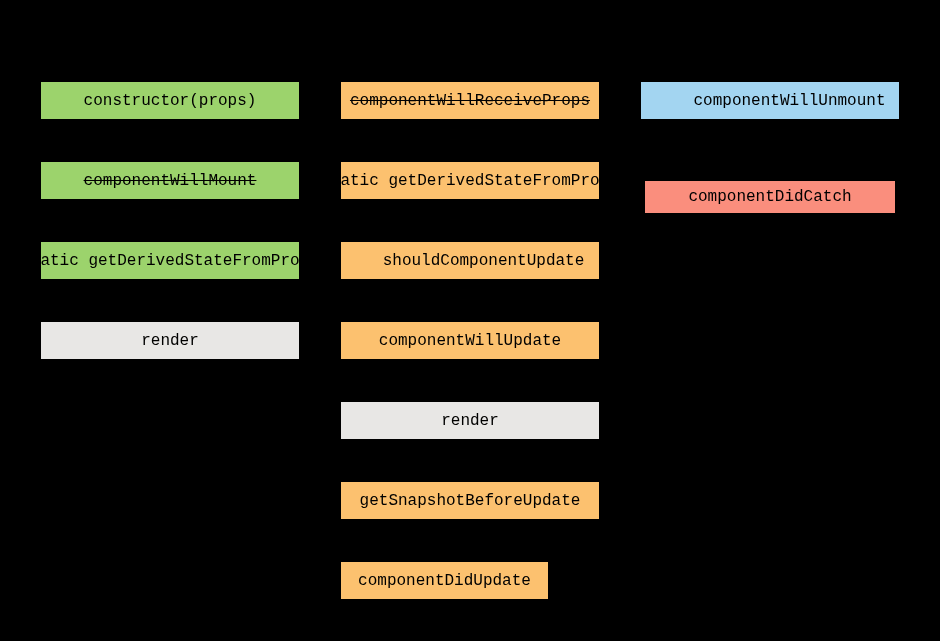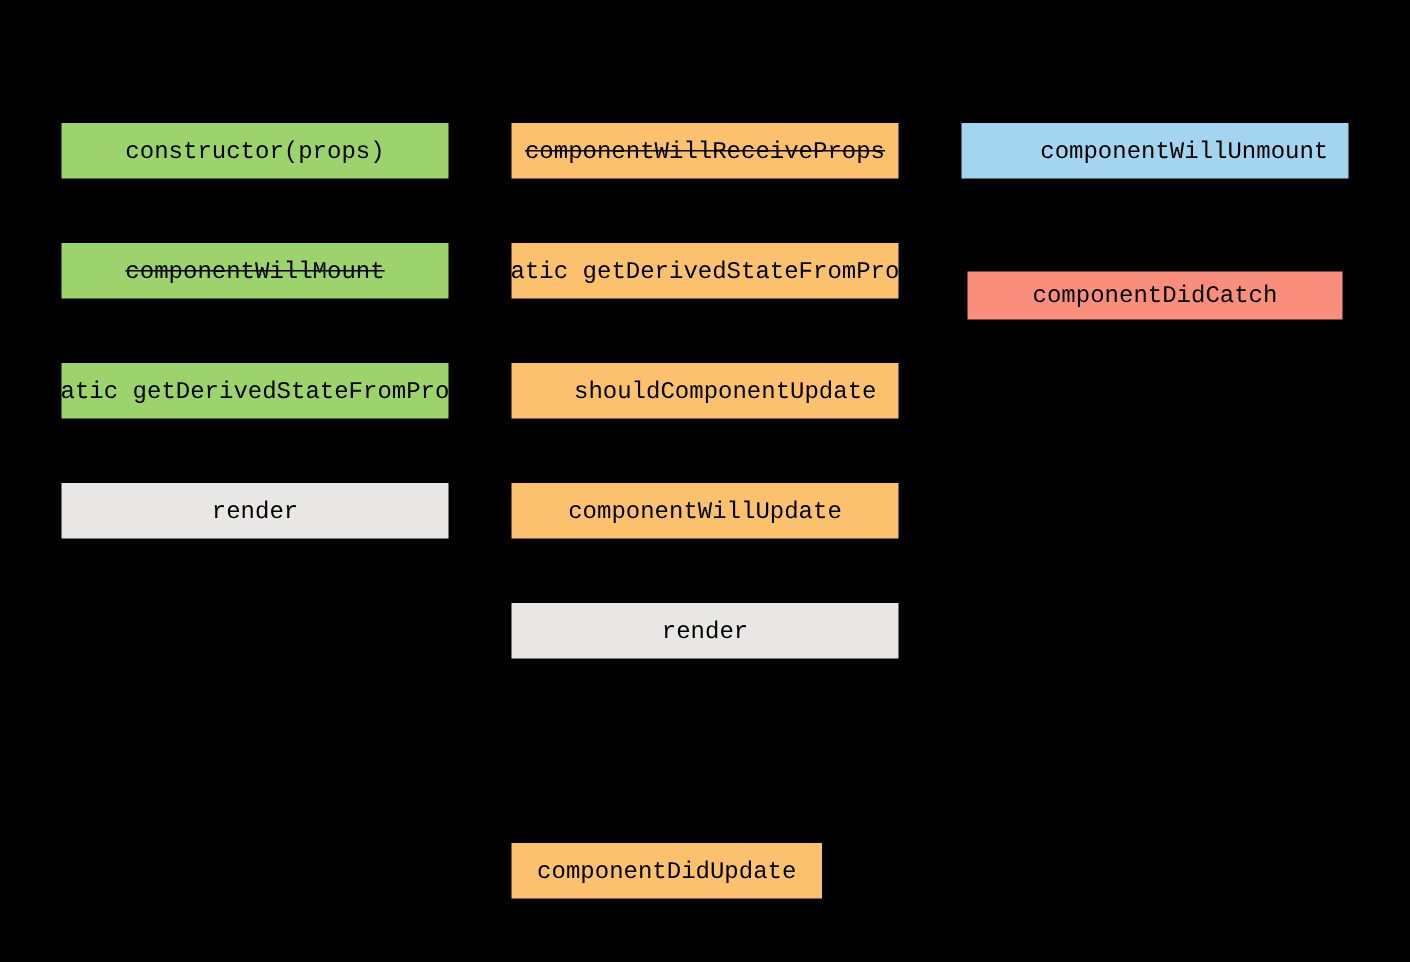--- a/index.html
+++ b/index.html
@@ -37,16 +37,17 @@
 <div class="canvas" id="diagram-canvas" style="background: rgb(0, 0, 0); font-family: Liberation Mono, monospace;">
     <div class="node" style="left: 41px; top: 82px; width: 258px; height: 37px; background: rgb(156, 211, 108); color: rgb(0, 0, 0);">constructor(props)</div>
     <div class="node strike" style="left: 41px; top: 162px; width: 258px; height: 37px; background: rgb(156, 211, 108); color: rgb(0, 0, 0);">componentWillMount</div>
     <div class="node" style="left: 41px; top: 242px; width: 258px; height: 37px; background: rgb(156, 211, 108); color: rgb(0, 0, 0);">static getDerivedStateFromProps</div>
     <div class="node" style="left: 41px; top: 322px; width: 258px; height: 37px; background: rgb(232, 231, 229); color: rgb(0, 0, 0);">render</div>
     <div class="node strike" style="left: 341px; top: 82px; width: 258px; height: 37px; background: rgb(252, 193, 111); color: rgb(0, 0, 0);">componentWillReceiveProps</div>
     <div class="node" style="left: 341px; top: 162px; width: 258px; height: 37px; background: rgb(252, 193, 111); color: rgb(0, 0, 0);">static getDerivedStateFromProps</div>
     <div class="node" style="left: 341px; top: 242px; width: 258px; height: 37px; background: rgb(252, 193, 111); color: rgb(0, 0, 0); padding-left: 27px;">shouldComponentUpdate</div>
     <div class="node" style="left: 341px; top: 322px; width: 258px; height: 37px; background: rgb(252, 193, 111); color: rgb(0, 0, 0);">componentWillUpdate</div>
     <div class="node" style="left: 341px; top: 402px; width: 258px; height: 37px; background: rgb(232, 231, 229); color: rgb(0, 0, 0);">render</div>
+    <div class="node" style="left: 341px; top: 482px; width: 258px; height: 37px; background: rgb(252, 193, 111); color: rgb(0, 0, 0);">getSnapshotBeforeUpdate</div>
     <div class="node" style="left: 341px; top: 562px; width: 207px; height: 37px; background: rgb(252, 193, 111); color: rgb(0, 0, 0);">componentDidUpdate</div>
     <div class="node" style="left: 641px; top: 82px; width: 258px; height: 37px; background: rgb(163, 213, 241); color: rgb(0, 0, 0); padding-left: 39px;">componentWillUnmount</div>
     <div class="node" style="left: 645px; top: 181px; width: 250px; height: 32px; background: rgb(250, 142, 125); color: rgb(0, 0, 0);">componentDidCatch</div>
   </div>
 
 </body></html>

